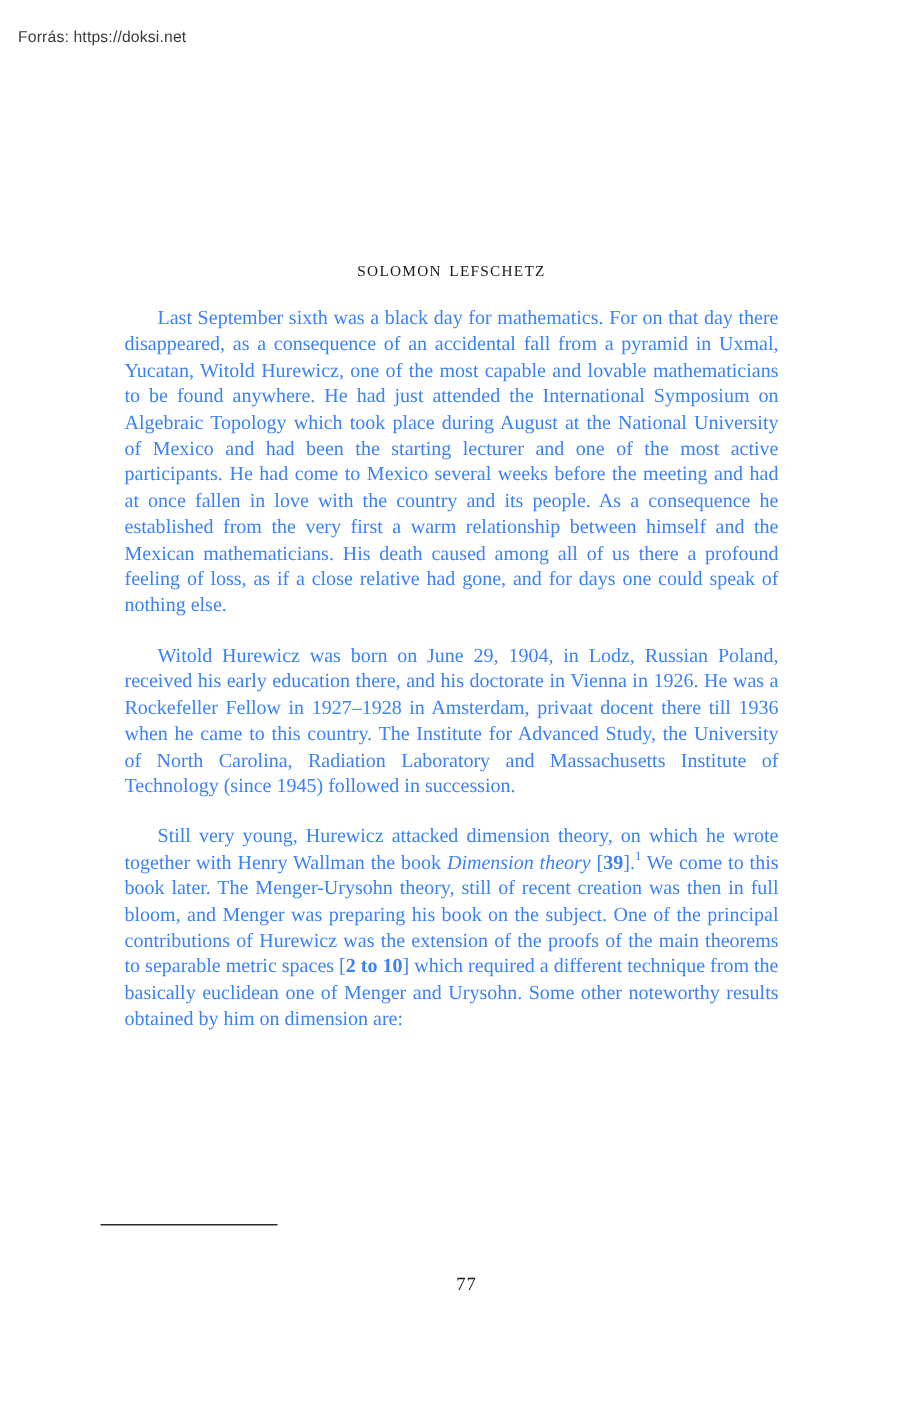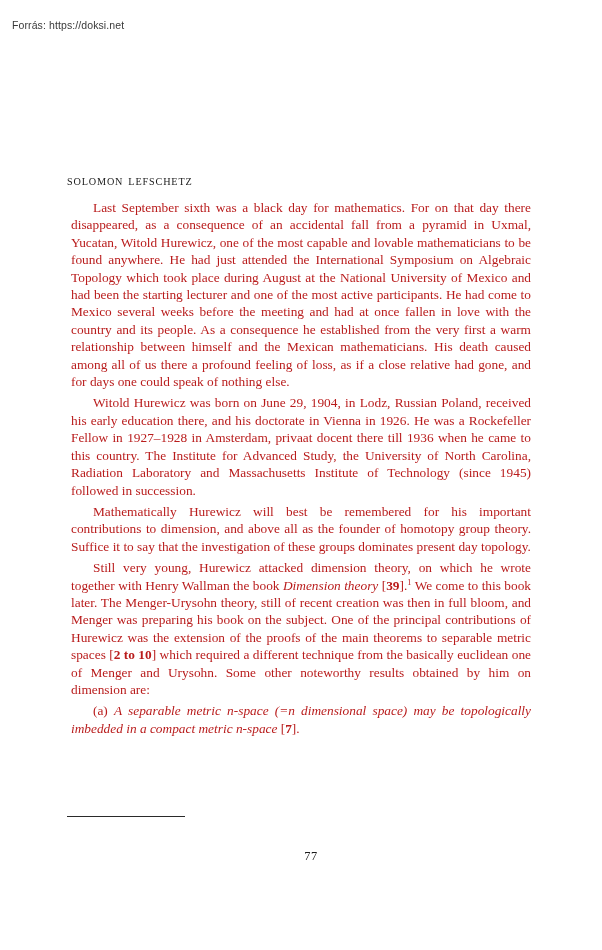--- a/index.html
+++ b/index.html
@@ -48,34 +48,35 @@
     font-weight: bold;
     text-align: center;
     letter-spacing: 1.05px;
     word-spacing: 2.5px;
     margin: 0 0 11px 0;
     color: #111;
   }
 
   .byline {
     font-size: 10.2px;
+    text-align: center;
     letter-spacing: 0.85px;
     word-spacing: 1.6px;
     margin: 0 0 12px 0;
     color: #1b1b1b;
   }
 
   p.body-par {
-    margin: 4px;
+    margin: 16px;
     font-size: 13.35px;
     line-height: 17.4px;
     text-align: justify;
     text-indent: 22px;
     text-justify: inter-word;
-    color: #b91c1c;
+    color: #3b82f6;
     hyphens: manual;
   }
 
   p.body-par + p.body-par {
     margin-top: 0;
   }
 
   .it { font-style: italic; font-family: Liberation Serif, serif; }
   .bd { font-weight: bold; }
   sup.fn-mark {
@@ -131,25 +132,23 @@
 
   <div class="text-column">
 
 
     <div class="byline">SOLOMON LEFSCHETZ</div>
 
     <p class="body-par">Last September sixth was a black day for mathematics. For on that day there disappeared, as a consequence of an accidental fall from a pyramid in Uxmal, Yucatan, Witold Hurewicz, one of the most capable and lovable mathematicians to be found anywhere. He had just attended the International Symposium on Algebraic Topology which took place during August at the National University of Mexico and had been the starting lecturer and one of the most active participants. He had come to Mexico several weeks before the meeting and had at once fallen in love with the country and its people. As a consequence he established from the very first a warm relationship between himself and the Mexican mathematicians. His death caused among all of us there a profound feeling of loss, as if a close relative had gone, and for days one could speak of nothing else.</p>
 
     <p class="body-par">Witold Hurewicz was born on June 29, 1904, in Lodz, Russian Poland, received his early education there, and his doctorate in Vienna in 1926. He was a Rockefeller Fellow in 1927–1928 in Amsterdam, privaat docent there till 1936 when he came to this country. The Institute for Advanced Study, the University of North Carolina, Radiation Laboratory and Massachusetts Institute of Technology (since 1945) followed in succession.</p>
 
-    <p class="body-par">Mathematically Hurewicz will best be remembered for his important contributions to dimension, and above all as the founder of homotopy group theory. Suffice it to say that the investigation of these groups dominates present day topology.</p>
 
     <p class="body-par"><span>Still very young, Hurewicz attacked dimension theory, on which he wrote together with Henry Wallman the book </span><span class="it">Dimension theory</span><span> [</span><span class="bd">39</span><span>].</span><sup class="fn-mark">1</sup><span> We come to this book later. The Menger-Urysohn theory, still of recent creation was then in full bloom, and Menger was preparing his book on the subject. One of the principal contributions of Hurewicz was the extension of the proofs of the main theorems to separable metric spaces [</span><span class="bd">2 to 10</span><span>] which required a different technique from the basically euclidean one of Menger and Urysohn. Some other noteworthy results obtained by him on dimension are:</span></p>
 
-    <p class="body-par"><span>(a) </span><span class="it">A separable metric n-space (=n dimensional space) may be topologically imbedded in a compact metric n-space</span><span> [</span><span class="bd">7</span><span>].</span></p>
 
   </div>
 
   <div class="footnote-block">
     <div class="footnote-rule"></div>
   </div>
 
   <div class="page-number">77</div>
 
 </div>

